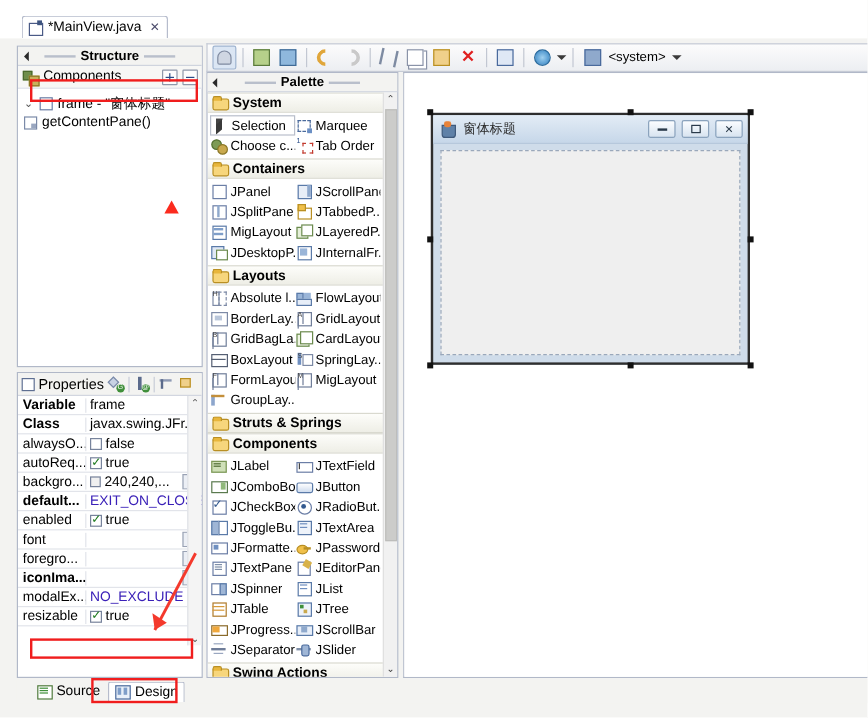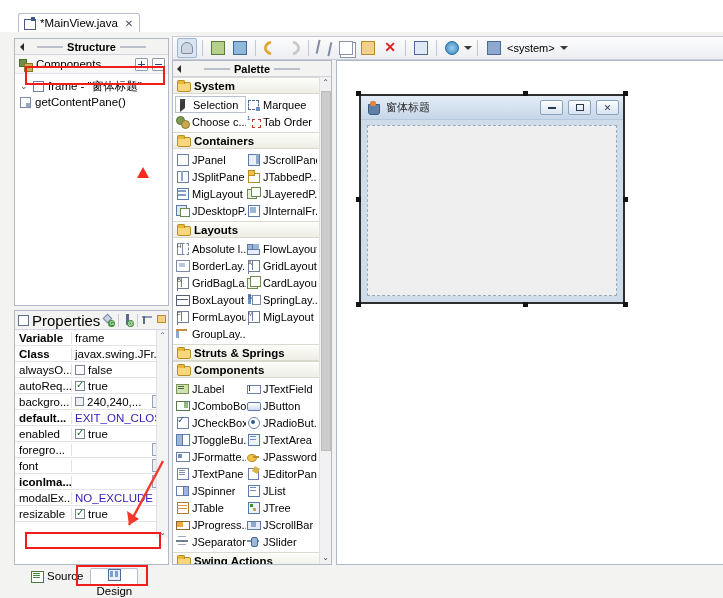--- a/index.html
+++ b/index.html
@@ -107,21 +107,21 @@
     border-left: 6px solid transparent; border-right: 6px solid transparent;
     border-bottom: 11px solid #fb2b1e;
   }
 
   
   #properties { left: 14px; top: 310px; width: 155px; height: 255px; background:#fff; }
   .prop-tabrow {
     height: 19px; display: flex; align-items: center; background: #f3f3f1;
     border-bottom: 1px solid #d2d6e0; padding-left: 3px; gap: 3px;
   }
-  .prop-tab { display: flex; align-items: center; gap: 3px; font-size: 15px; }
+  .prop-tab { display: flex; align-items: center; gap: 3px; font-size: 12px; }
   .prop-tab .sheet {
     width: 11px; height: 11px; border: 1px solid #5e6f92; background: #fff;
   }
   .ptool { width: 14px; height: 14px; position: relative; }
   .ptool .g1 { position: absolute; left:1px; top:2px; width:7px;height:7px; background:#c8d2e4; border:1px solid #7b8aa8; transform: rotate(45deg);}
   .ptool .g2 { position: absolute; right:0px; bottom:0px; width:7px;height:7px; border-radius:50%; background:#3f8f3a; color:#fff; font-size:6px; text-align:center; line-height:7px;}
   .ptool .bar { position:absolute; left:4px; top:1px; width:3px; height:11px; background:#5b6b8c;}
   .ptool .bar2 { position:absolute; left:1px; top:3px; width:10px; height:2px; background:#8e9ab4;}
   .psep { width: 1px; height: 13px; background: #c7ccd8; }
 
@@ -475,28 +475,28 @@
             </div>
           </div>
           <div class="prow">
             <div class="k">enabled</div>
             <div class="v">
               <span class="ck on"></span>
               <span>true</span>
             </div>
           </div>
           <div class="prow">
-            <div class="k">foregro...</div>
+            <div class="k">font</div>
             <div class="v">
               <span></span>
               <span class="dots">...</span>
             </div>
           </div>
           <div class="prow">
-            <div class="k">font</div>
+            <div class="k">foregro...</div>
             <div class="v">
               <span></span>
               <span class="dots">...</span>
             </div>
           </div>
           <div class="prow">
             <div class="k b">iconIma...</div>
             <div class="v">
               <span></span>
               <span class="dots">...</span>
@@ -847,20 +847,20 @@
         <div class="handle" style="left:-3px;top:103px;"></div>
       </div>
     </div>
   </div>
 
   <div id="bottomtabs">
     <div class="btab">
       <span class="bic src"></span>
       <span>Source</span>
     </div>
-    <div class="btab active" style="position:relative;flex-direction:column;">
+    <div class="btab active" style="position:relative;">
       <span class="bic dsg"></span>
       <span>Design</span>
     </div>
     <div class="red-annot" style="left:62px; top:-1px; width:72px; height:21px;"></div>
   </div>
 
 </div>
 
 </body></html>

